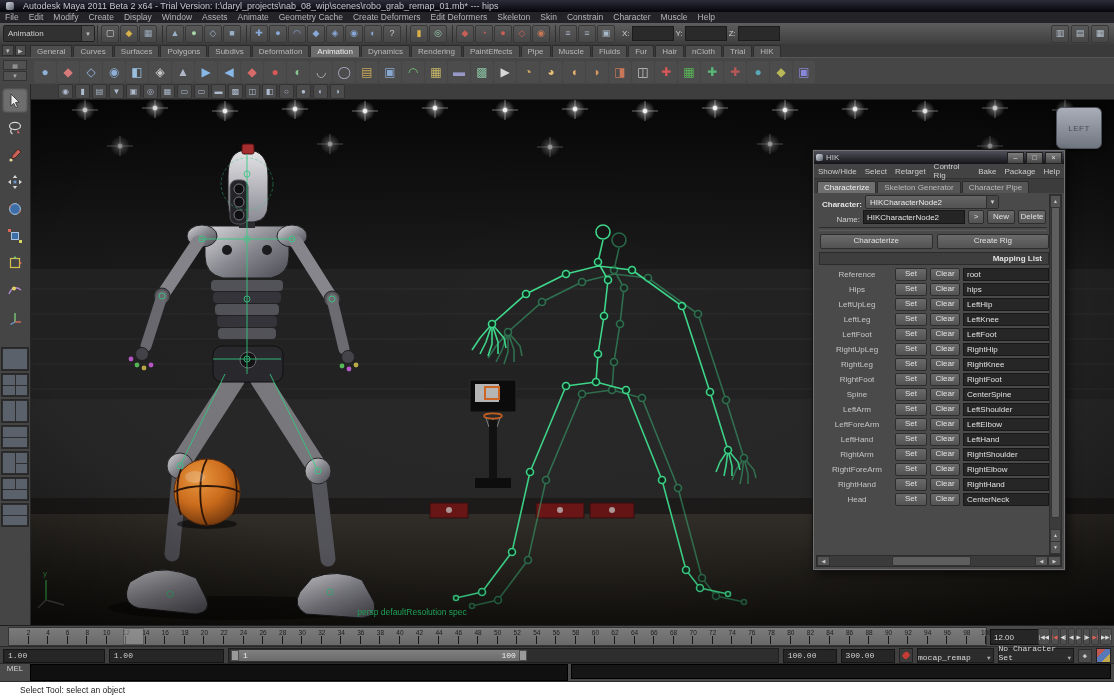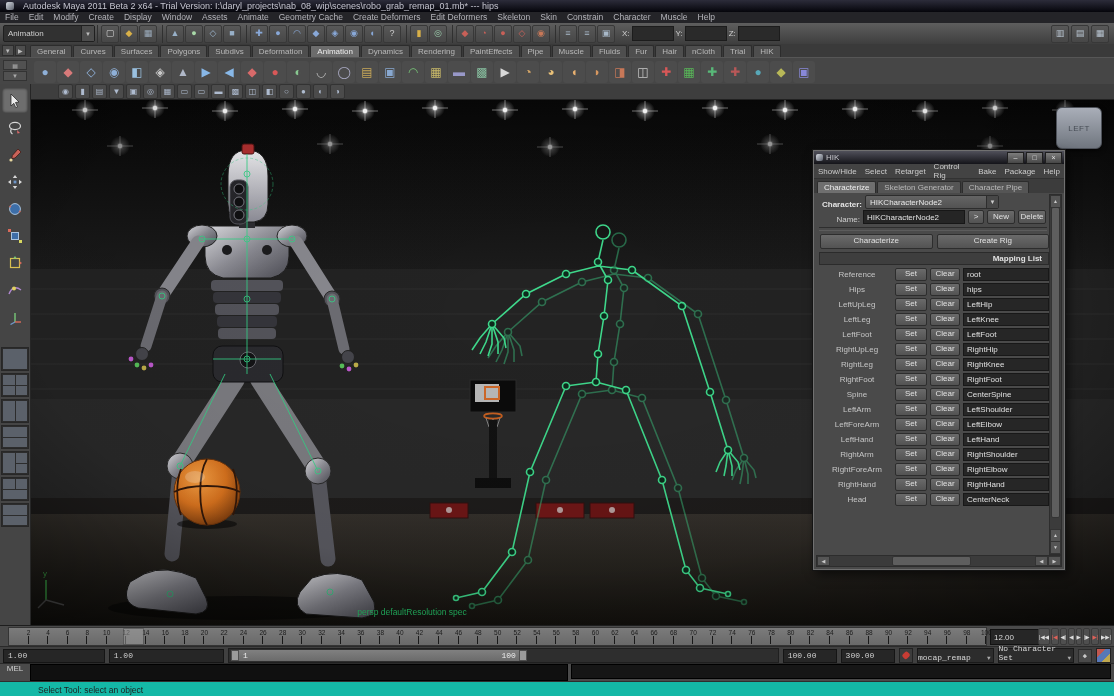--- a/index.html
+++ b/index.html
@@ -143,22 +143,22 @@
   .cs-dd .dd-arrow{margin-left:auto;font-size:6px;color:#aaa;padding-right:2px;}
   .mini-icon{width:12px;height:12px;background:#4a4a4a;border:1px solid #2c2c2c;color:#c8c8c8;font-size:7px;
     display:flex;align-items:center;justify-content:center;}
   .prefs-icon{width:14px;height:13px;border:1px solid #222;
     background:linear-gradient(135deg,#c05850 33%,#5878b8 33% 66%,#c0a850 66%);}
   
   #cmdline{left:0;right:0;top:663px;height:18px;background:#4a4a4a;display:flex;border-top:1px solid #2a2a2a;}
   #mel-label{width:30px;text-align:center;color:#cfcfcf;font-size:8px;}
   #mel-input{width:532px;height:13px;background:#101010;border:1px solid #000;color:#ccc;font-size:8px;}
   #mel-result{flex:1;height:13px;background:#161616;border:1px solid #000;margin:0 3px;}
-  #helpline{left:0;right:0;top:681px;height:15px;background:#14b8a6;color:#1d1d1d;font-size:8.5px;
-    display:flex;align-items:center;padding-left:38px;border-top:1px solid #2e2e2e;text-align:right;}
+  #helpline{left:0;right:0;top:681px;height:15px;background:#ffffff;color:#1d1d1d;font-size:8.5px;
+    display:flex;align-items:center;padding-left:20px;border-top:1px solid #2e2e2e;text-align:right;}
   #help-grip{position:absolute;left:0;top:681px;width:30px;height:15px;background:#4c4c4c;border-right:1px solid #3a3a3a;}
 </style>
 </head>
 <body>
 
 <div id="app">
 
   <div id="titlebar" class="abs">
     <span class="maya-logo"></span>
     <span>Autodesk Maya 2011 Beta 2 x64 - Trial Version: I:\daryl_projects\nab_08_wip\scenes\robo_grab_remap_01.mb*  ---  hips</span>

